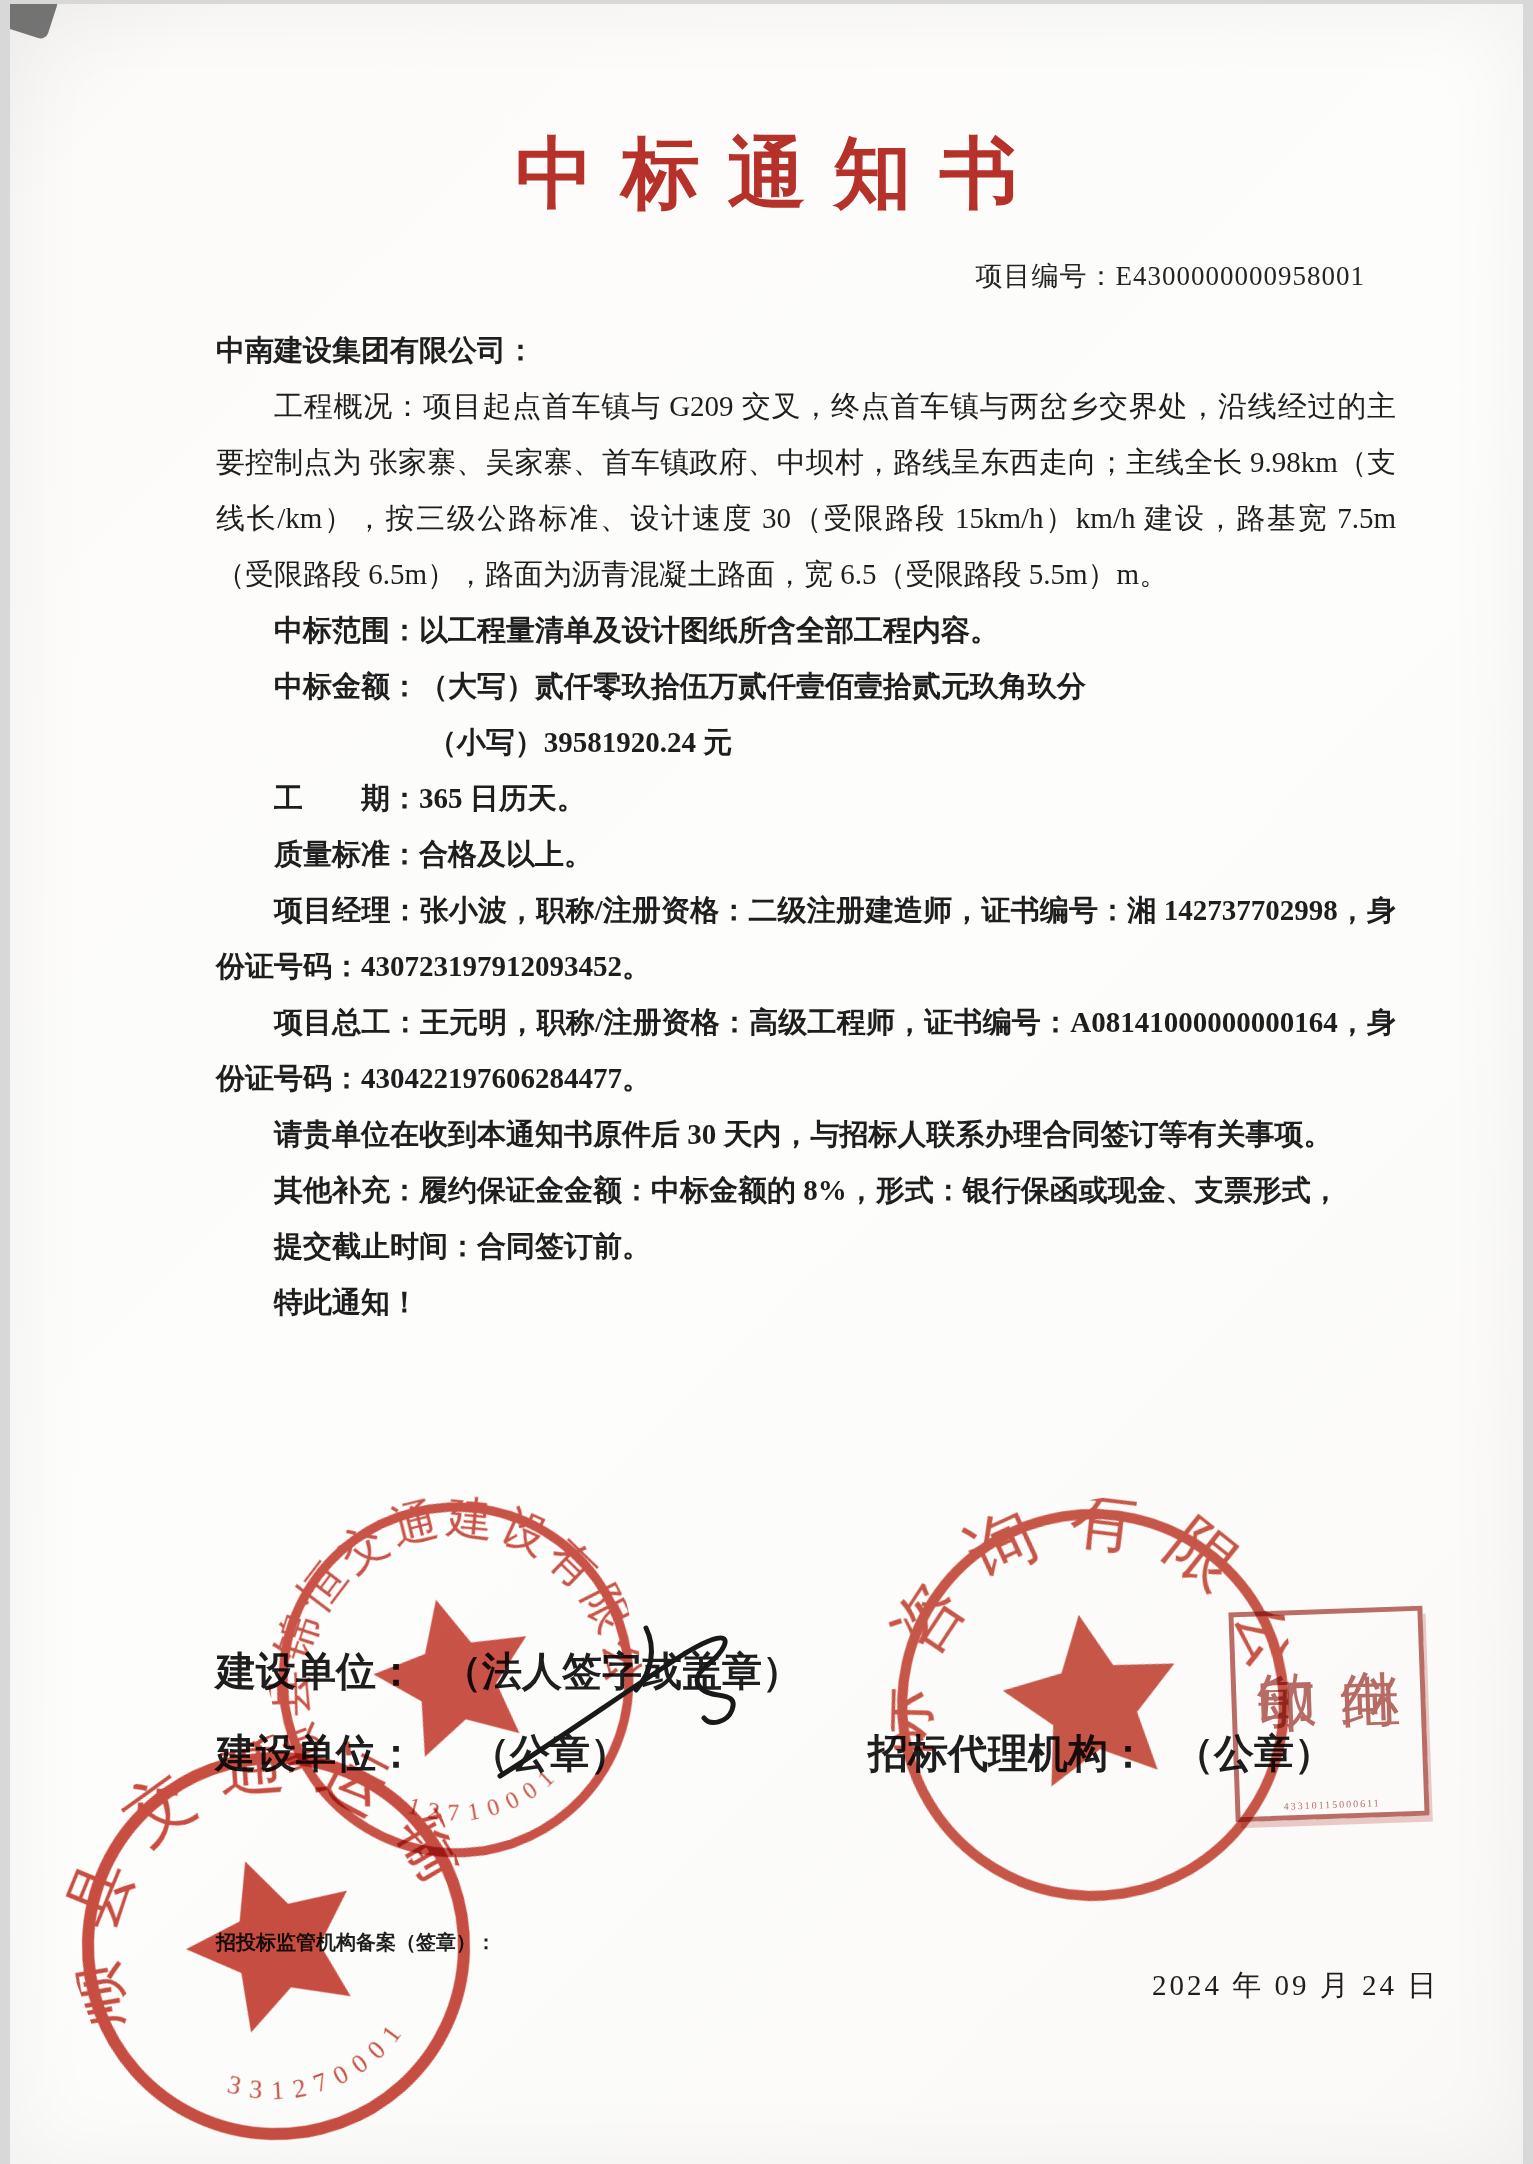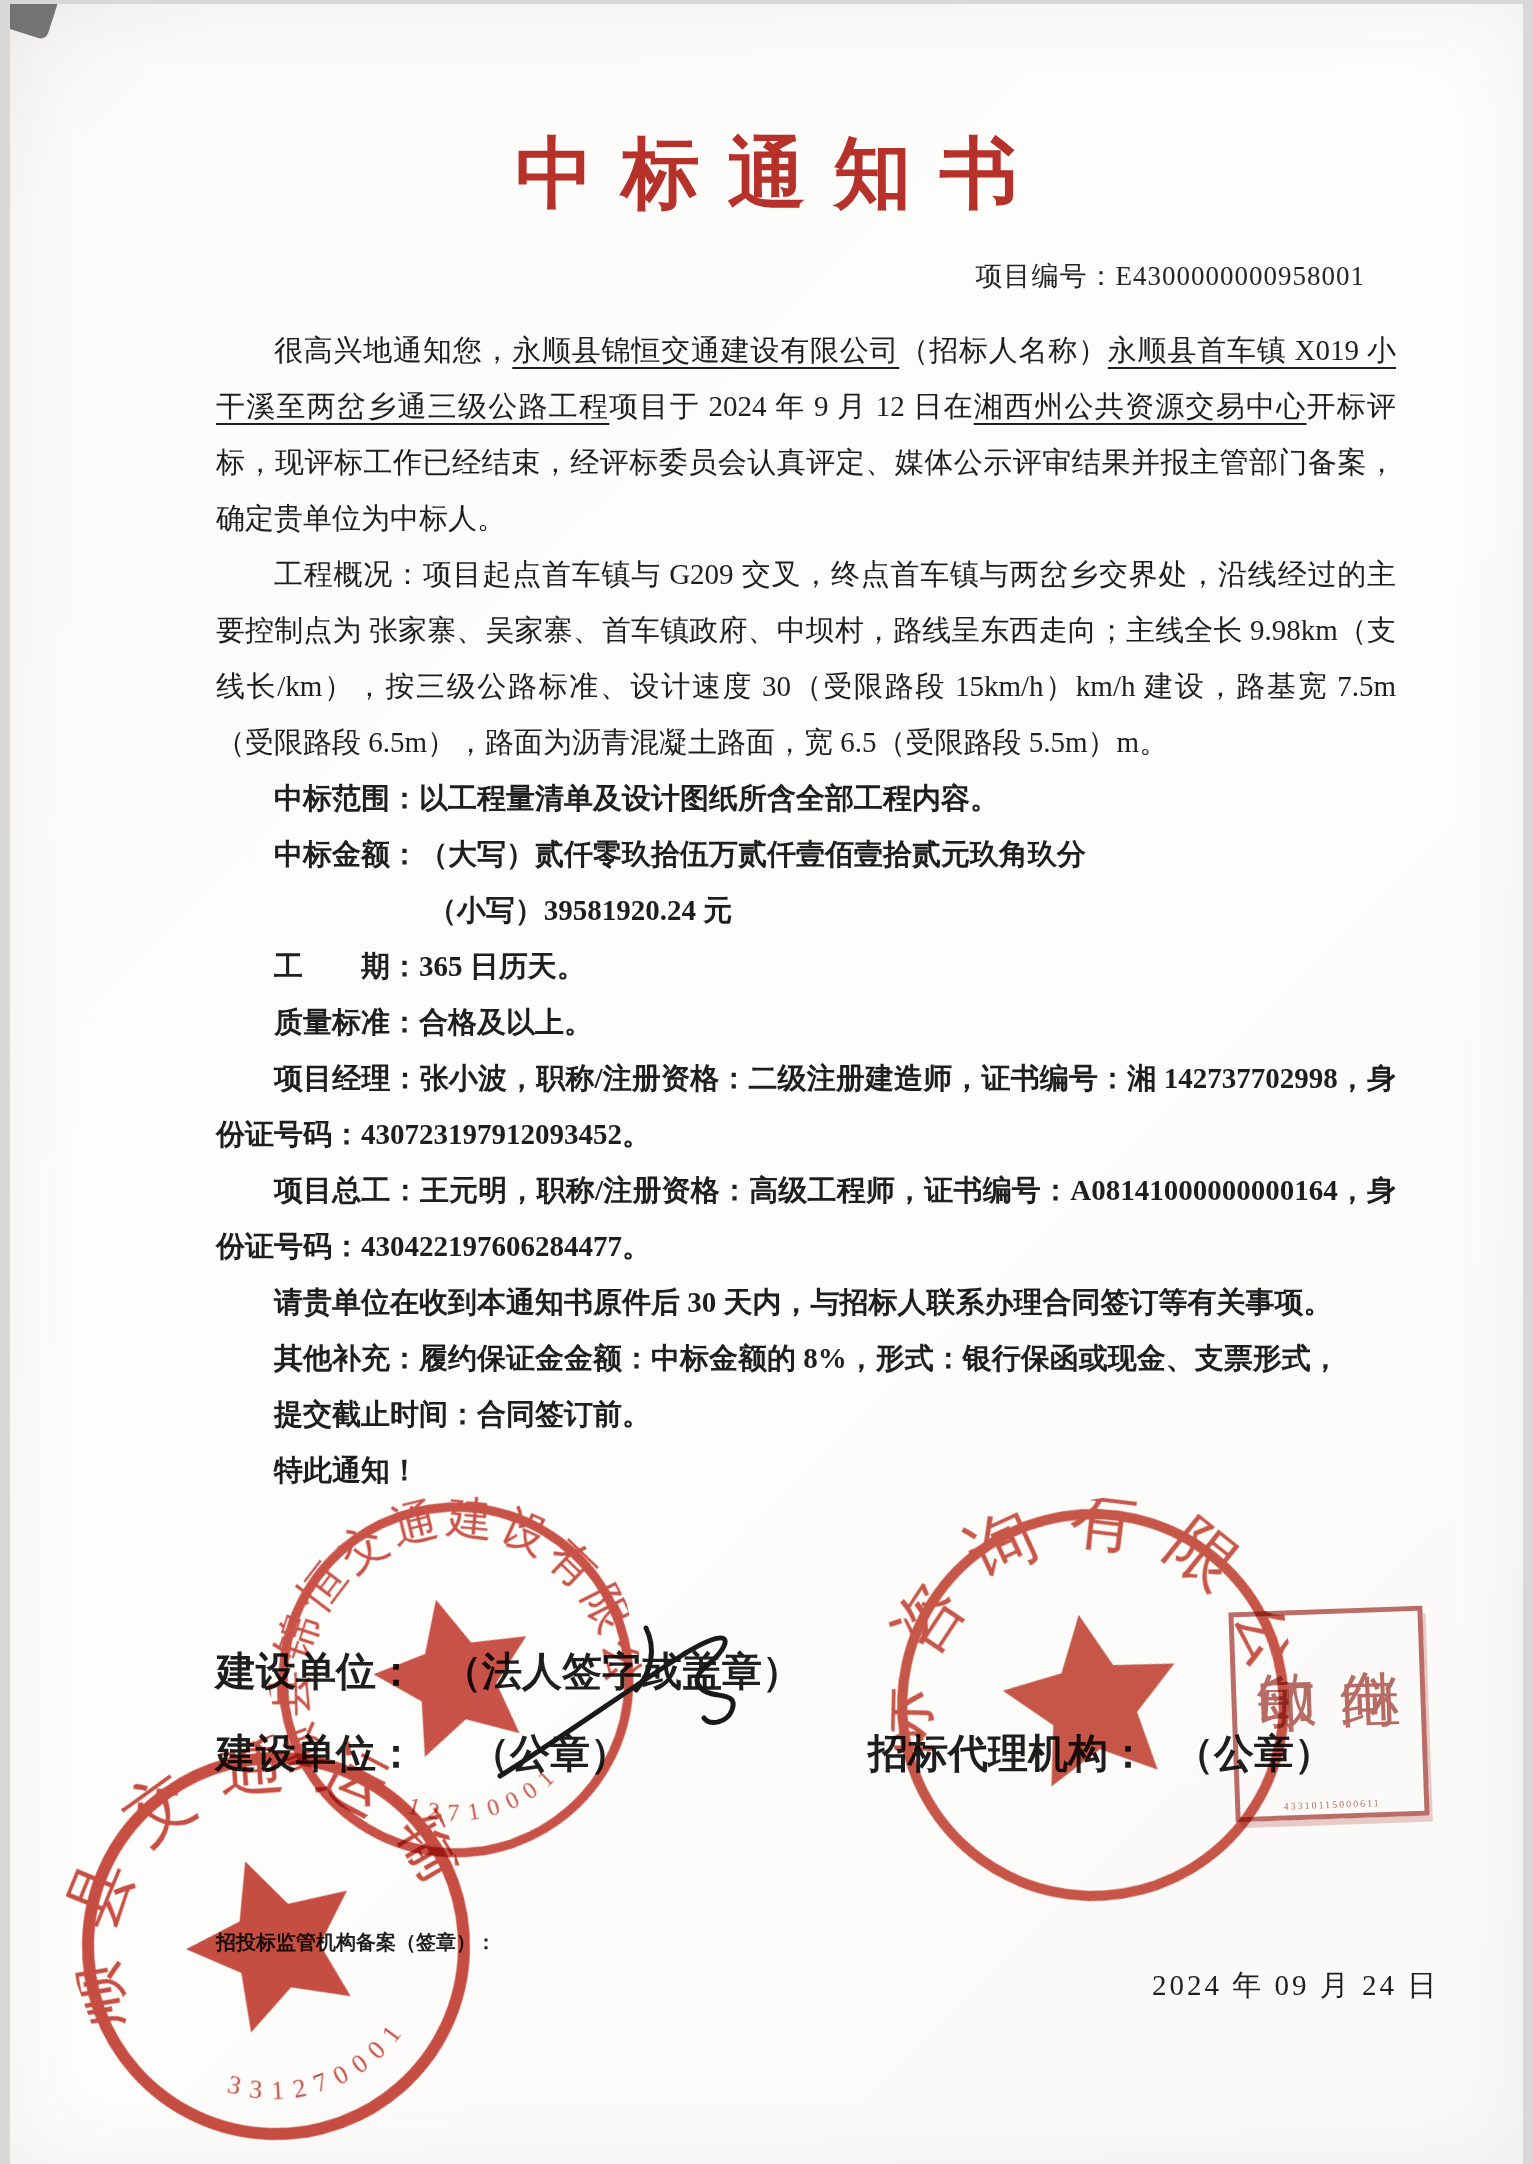--- a/index.html
+++ b/index.html
@@ -67,21 +67,21 @@
 
 <div class="page">
 
   <div class="corner-artifact"></div>
 
   <div class="title">中标通知书</div>
 
   <div class="project-no"><span>项目编号：</span><span>E4300000000958001</span></div>
 
   <div class="body-text">
-    <p class="para"><span>很高兴地通知您，</span><span class="u">永顺县锦恒交通建设有限公司</span><span>（招标人名称）</span><span class="u">永顺县首车镇 X019 小干溪至两岔乡通三级公路工程</span><span>项目于 2024 年 9 月 12 日在</span><span class="u">湘西州公共资源交易中心</span><span>开标评标，现评标工作已经结束，经评标委员会认真评定、媒体公示评审结果并报主管部门备案，确定贵单位为中标人。</span></p>
+    <p class="para recipient" style="text-indent:0;">中南建设集团有限公司：</p>
     <p class="para">工程概况：项目起点首车镇与 G209 交叉，终点首车镇与两岔乡交界处，沿线经过的主要控制点为 张家寨、吴家寨、首车镇政府、中坝村，路线呈东西走向；主线全长 9.98km（支线长/km），按三级公路标准、设计速度 30（受限路段 15km/h）km/h 建设，路基宽 7.5m（受限路段 6.5m），路面为沥青混凝土路面，宽 6.5（受限路段 5.5m）m。</p>
     <p class="para bold">中标范围：以工程量清单及设计图纸所含全部工程内容。</p>
     <p class="para bold">中标金额：（大写）贰仟零玖拾伍万贰仟壹佰壹拾贰元玖角玖分</p>
     <p class="para bold num-line">（小写）39581920.24 元</p>
     <p class="para bold">工　　期：365 日历天。</p>
     <p class="para bold">质量标准：合格及以上。</p>
     <p class="para bold">项目经理：张小波，职称/注册资格：二级注册建造师，证书编号：湘 142737702998，身份证号码：430723197912093452。</p>
     <p class="para bold">项目总工：王元明，职称/注册资格：高级工程师，证书编号：A08141000000000164，身份证号码：430422197606284477。</p>
     <p class="para bold">请贵单位在收到本通知书原件后 30 天内，与招标人联系办理合同签订等有关事项。</p>
     <p class="para bold">其他补充：履约保证金金额：中标金额的 8%，形式：银行保函或现金、支票形式，</p>

